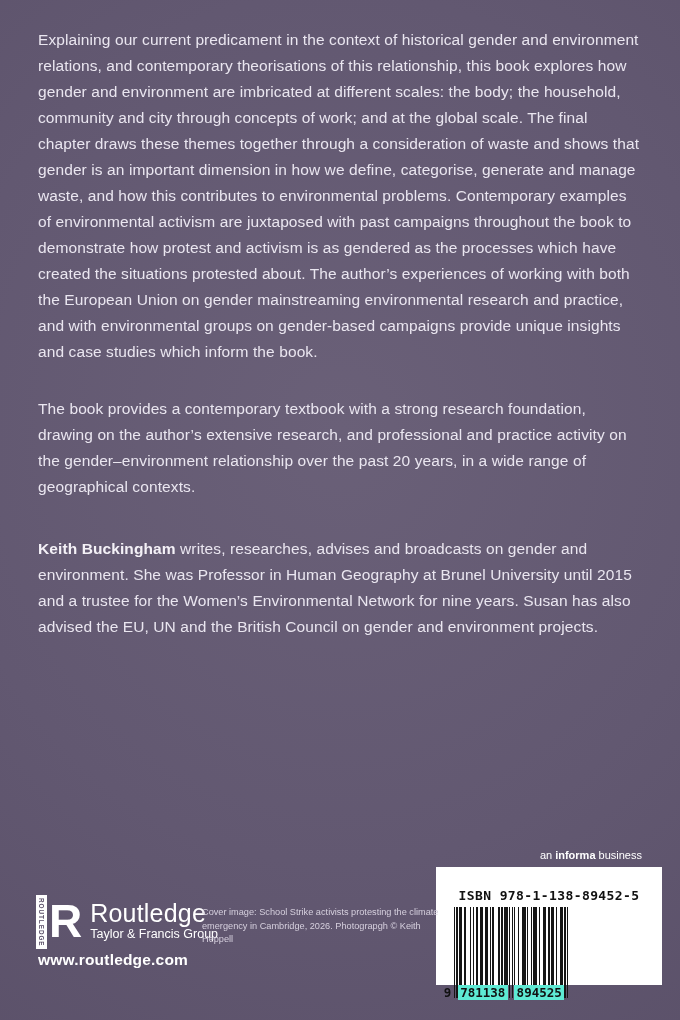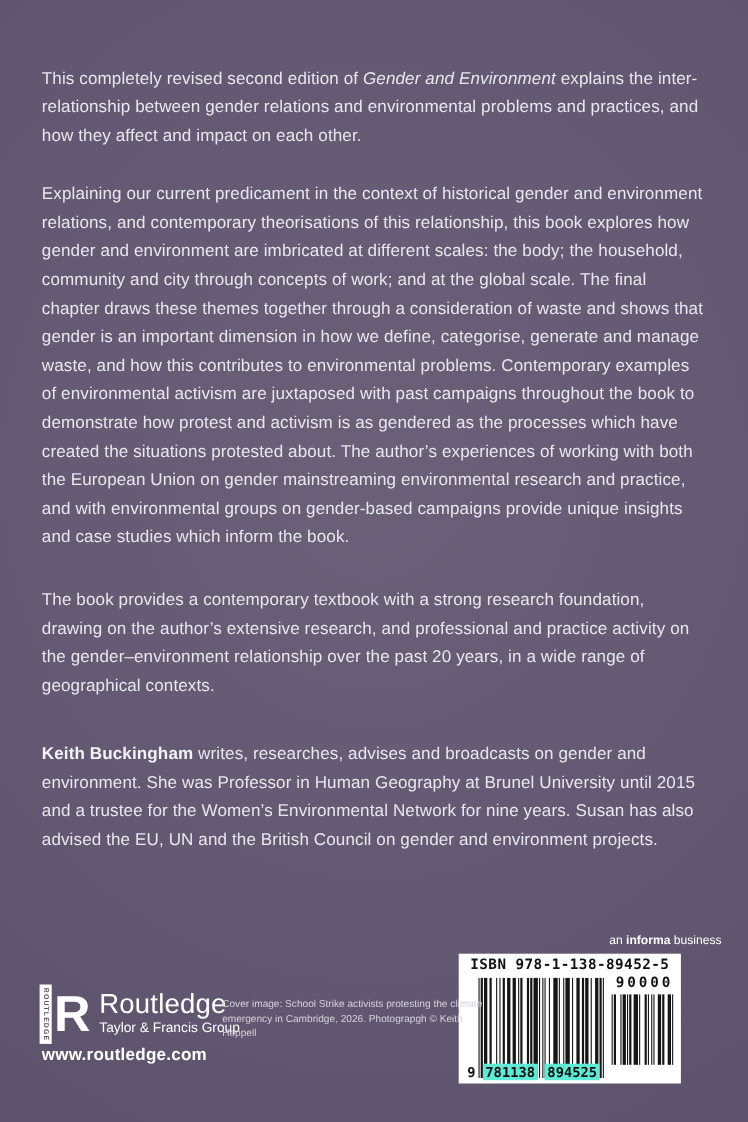--- a/index.html
+++ b/index.html
@@ -28,30 +28,30 @@
   .copy strong { font-weight:bold; color:#f4f1f7; }
 
   
   .series {
     position:absolute; left:38px; top:842px;
     font-size:16.5px; letter-spacing:1.2px; color:#f1eef5;
   }
 
   
   .informa {
-    position:absolute; right:24px; top:849px;
+    position:absolute; right:38px; top:849px;
     font-size:11px; color:#ffffff;
   }
   .informa b { font-weight:bold; }
 
   
   .bcbox {
-    position:absolute; left:417px; top:867px;
-    width:202px; height:118px; background:#ffffff;
-    padding:3px 6px 0 6px;
+    position:absolute; left:436px; top:867px;
+    width:226px; height:118px; background:#ffffff;
+    padding:21px 6px 0 6px;
   }
   .isbn {
     font-family:"DejaVu Sans Mono", monospace; font-weight:bold;
     font-size:13px; letter-spacing:0.4px; color:#111;
     text-align:center; white-space:nowrap; line-height:16px;
   }
   .bcrow { position:relative; height:98px; }
   .ean13 { position:absolute; left:0px; top:3px; width:128px; height:93px; }
   .main-bars { position:absolute; left:12px; top:0; width:114px; height:91px; }
   .d {
@@ -100,21 +100,20 @@
     position:absolute; left:38px; top:969px;
     font-size:11.5px; color:#ded9e6; letter-spacing:0.2px;
   }
 </style>
 </head>
 <body>
 
 <div class="page">
 
   <div class="copy">
-    <p class="p1"><span>This completely revised second edition of </span><em>Gender and Environment</em><span> explains the inter-relationship between gender relations and environmental problems and practices, and how they affect and impact on each other.</span></p>
     <p class="p2">Explaining our current predicament in the context of historical gender and environment relations, and contemporary theorisations of this relationship, this book explores how gender and environment are imbricated at different scales: the body; the household, community and city through concepts of work; and at the global scale. The final chapter draws these themes together through a consideration of waste and shows that gender is an important dimension in how we define, categorise, generate and manage waste, and how this contributes to environmental problems. Contemporary examples of environmental activism are juxtaposed with past campaigns throughout the book to demonstrate how protest and activism is as gendered as the processes which have created the situations protested about. The author’s experiences of working with both the European Union on gender mainstreaming environmental research and practice, and with environmental groups on gender-based campaigns provide unique insights and case studies which inform the book.</p>
     <p class="p3">The book provides a contemporary textbook with a strong research foundation, drawing on the author’s extensive research, and professional and practice activity on the gender–environment relationship over the past 20 years, in a wide range of geographical contexts.</p>
     <p class="p4"><strong>Keith Buckingham</strong><span> writes, researches, advises and broadcasts on gender and environment. She was Professor in Human Geography at Brunel University until 2015 and a trustee for the Women’s Environmental Network for nine years. Susan has also advised the EU, UN and the British Council on gender and environment projects.</span></p>
   </div>
 
 
   <div class="informa"><span>an </span><b>informa</b><span> business</span></div>
 
   <div class="bcbox">
     <div class="isbn">ISBN 978-1-138-89452-5</div>
@@ -149,41 +148,20 @@
             <i style="left:97.20px;width:2.40px"></i>
             <i style="left:102.00px;width:1.20px"></i>
             <i style="left:105.60px;width:3.60px"></i>
             <i style="left:110.40px;width:1.20px"></i>
             <i style="left:112.80px;width:1.20px"></i>
           </div>
         <span class="d lead">9</span>
         <span class="d g1">781138</span>
         <span class="d g2">894525</span>
       </div>
-      <div class="addon">
-        <div class="price">90000</div>
-        <div class="addon-bars" data-barcode="ean5_modules">
-            <i style="left:1.20px;width:1.20px"></i>
-            <i style="left:3.60px;width:2.40px"></i>
-            <i style="left:9.60px;width:1.20px"></i>
-            <i style="left:12.00px;width:2.40px"></i>
-            <i style="left:15.60px;width:1.20px"></i>
-            <i style="left:18.00px;width:1.20px"></i>
-            <i style="left:21.60px;width:3.60px"></i>
-            <i style="left:26.40px;width:1.20px"></i>
-            <i style="left:31.20px;width:2.40px"></i>
-            <i style="left:34.80px;width:1.20px"></i>
-            <i style="left:37.20px;width:1.20px"></i>
-            <i style="left:39.60px;width:1.20px"></i>
-            <i style="left:43.20px;width:3.60px"></i>
-            <i style="left:48.00px;width:1.20px"></i>
-            <i style="left:52.80px;width:2.40px"></i>
-            <i style="left:56.40px;width:1.20px"></i>
-          </div>
-      </div>
     </div>
   </div>
 
   <div class="logo">
     <div class="strip">ROUTLEDGE</div>
     <div class="bigR">R</div>
     <div class="pubtext">
       <div class="pubname">Routledge</div>
       <div class="pubgroup">Taylor &amp; Francis Group</div>
     </div>

